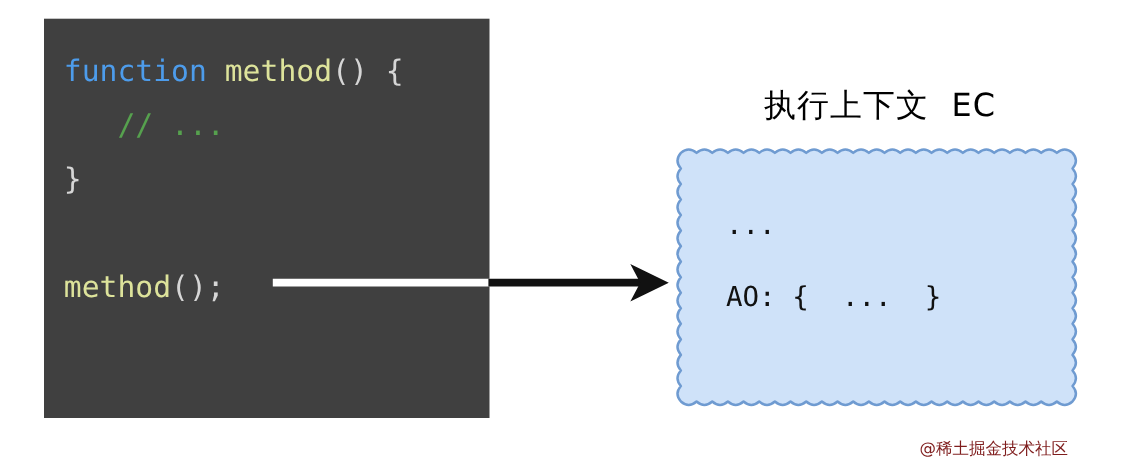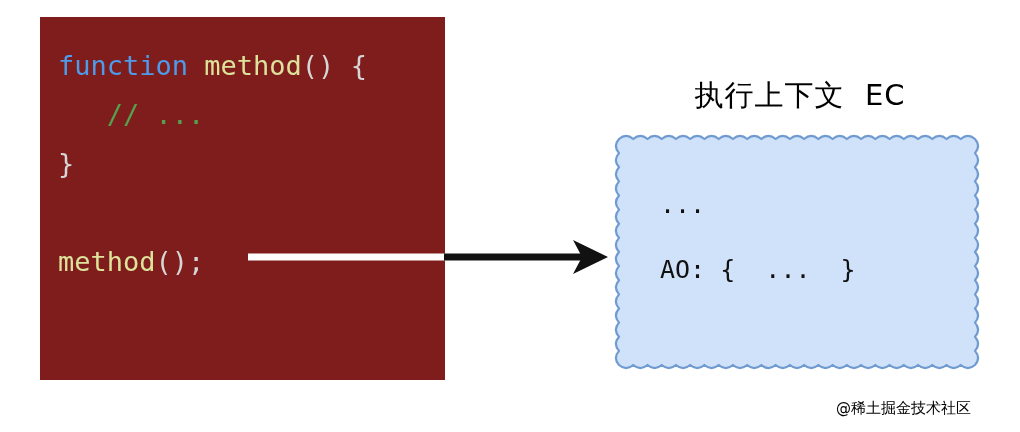--- a/index.html
+++ b/index.html
@@ -18,21 +18,21 @@
     overflow: hidden;
   }
 
   
   .code-block {
     position: absolute;
     left: 40px;
     top: 17px;
     width: 405px;
     height: 363px;
-    background: #7f1d1d;
+    background: #404040;
     box-sizing: border-box;
     padding: 24px 0 0 0;
   }
   .code-line {
     font-family: "DejaVu Sans Mono", "Liberation Mono", monospace;
     font-size: 27px;
     line-height: 49px;
     white-space: pre;
     color: #d6d6d6;
     padding-left: 18px;
@@ -98,21 +98,21 @@
     white-space: pre;
   }
 
   
   .watermark {
     position: absolute;
     left: 836px;
     top: 399px;
     font-family: "DejaVu Sans", "Liberation Sans", sans-serif;
     font-size: 15px;
-    color: #000000;
+    color: #7f1d1d;
     white-space: pre;
   }
 </style>
 </head>
 <body>
 
 <div id="stage">
 
   <div class="code-block">
 

